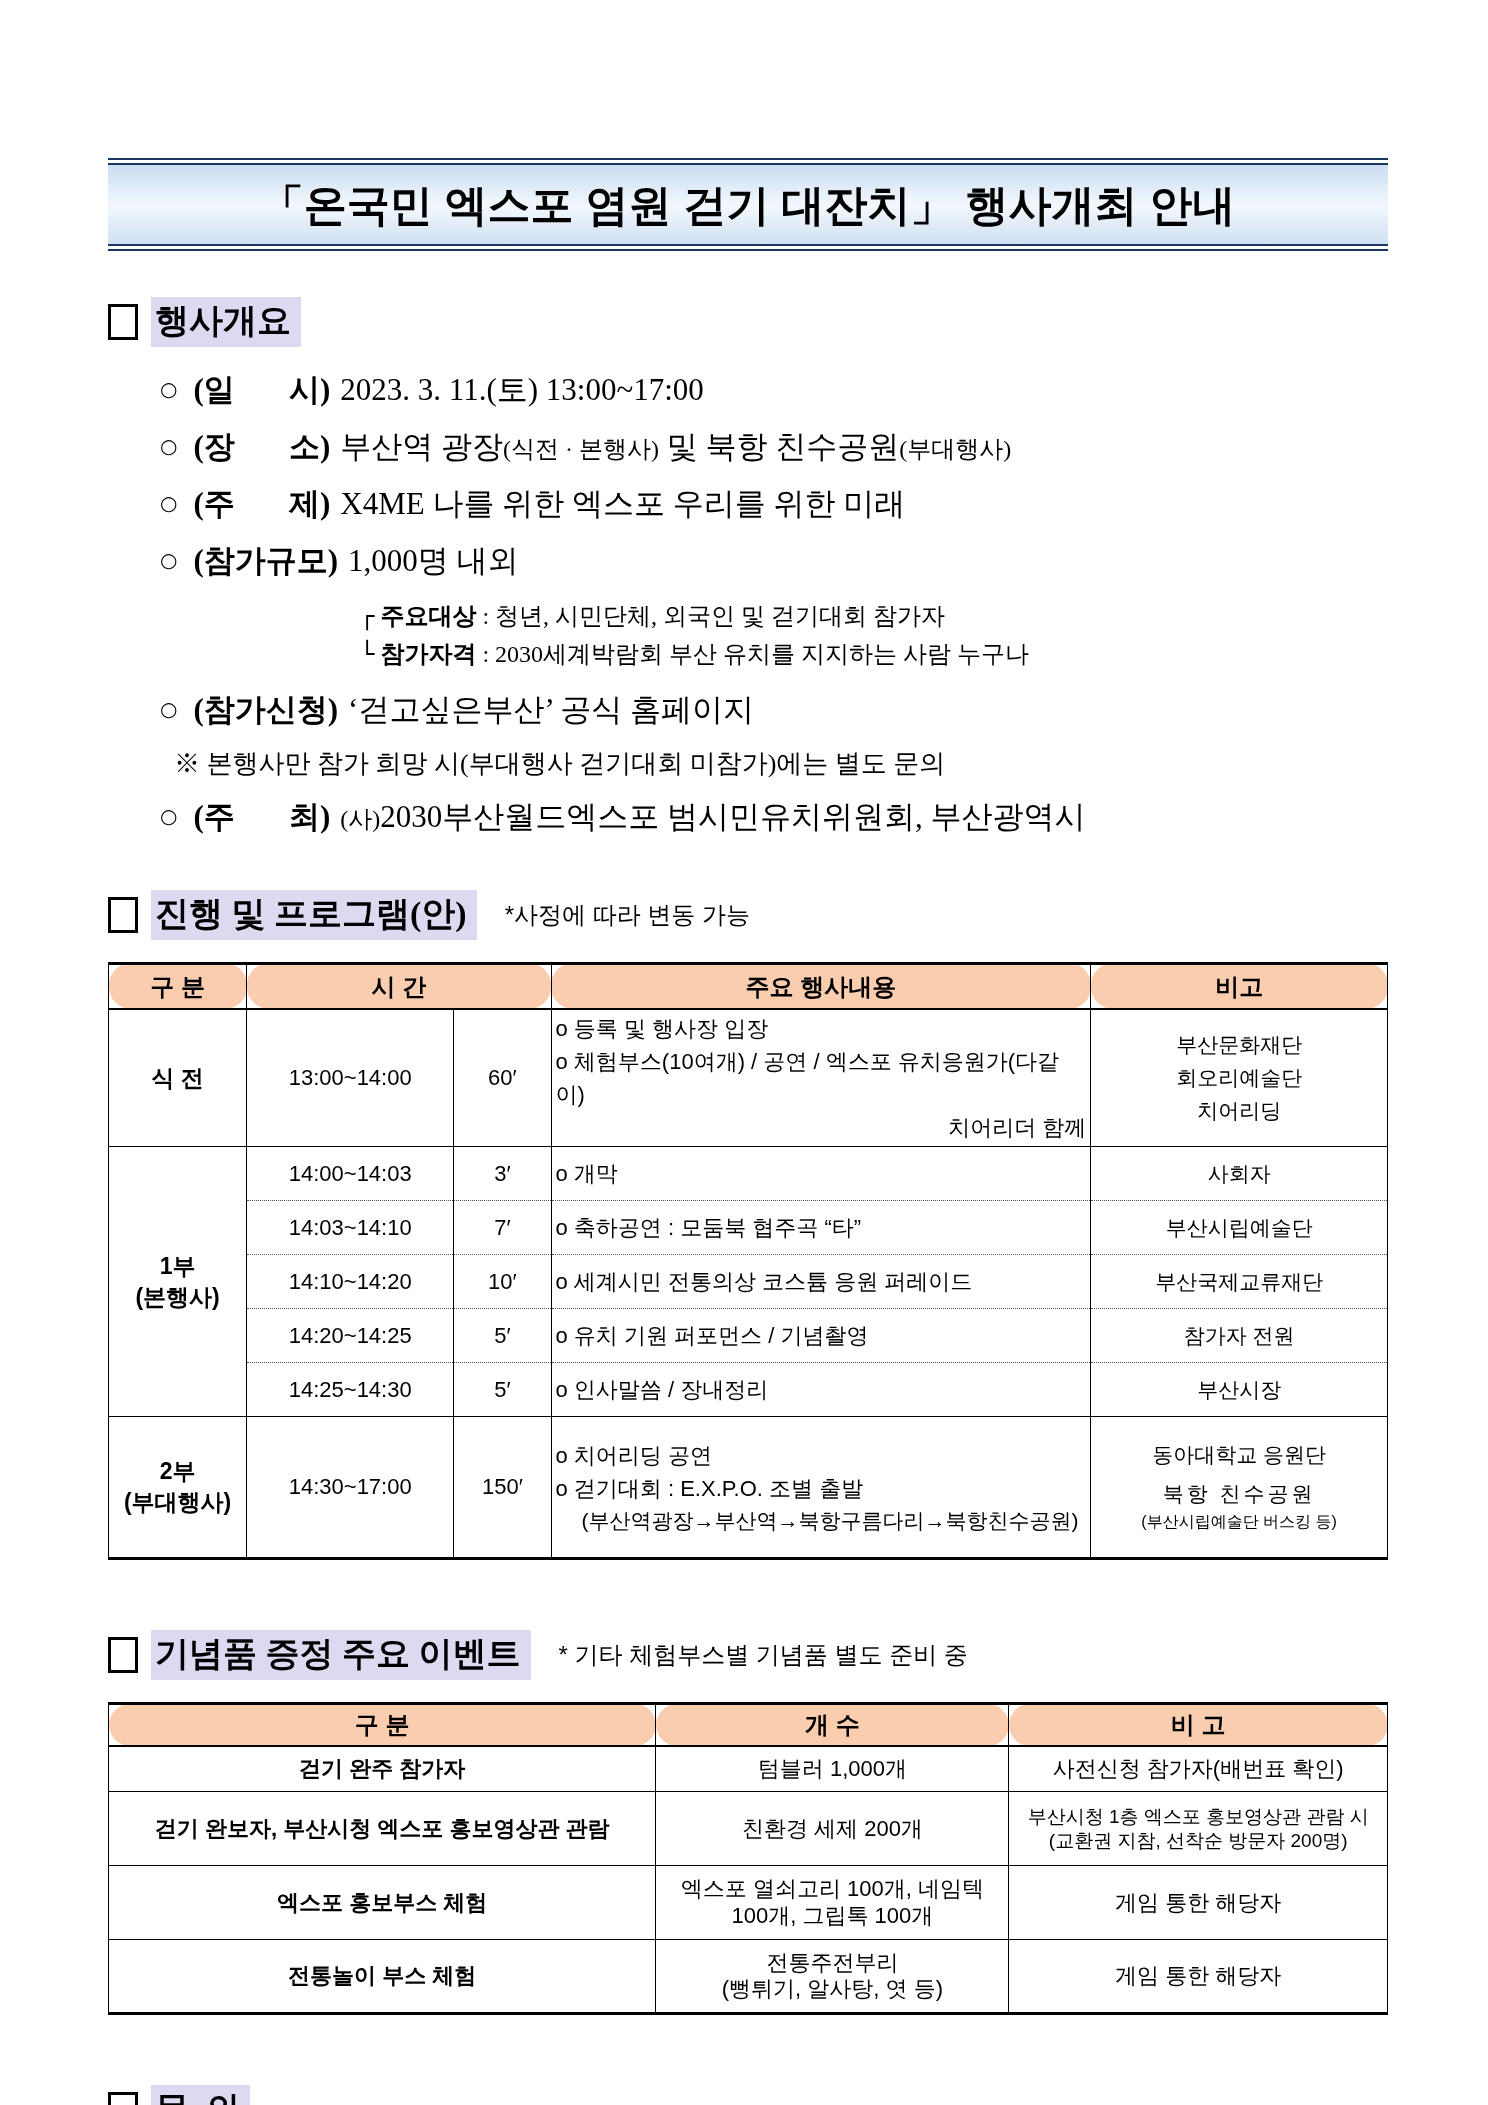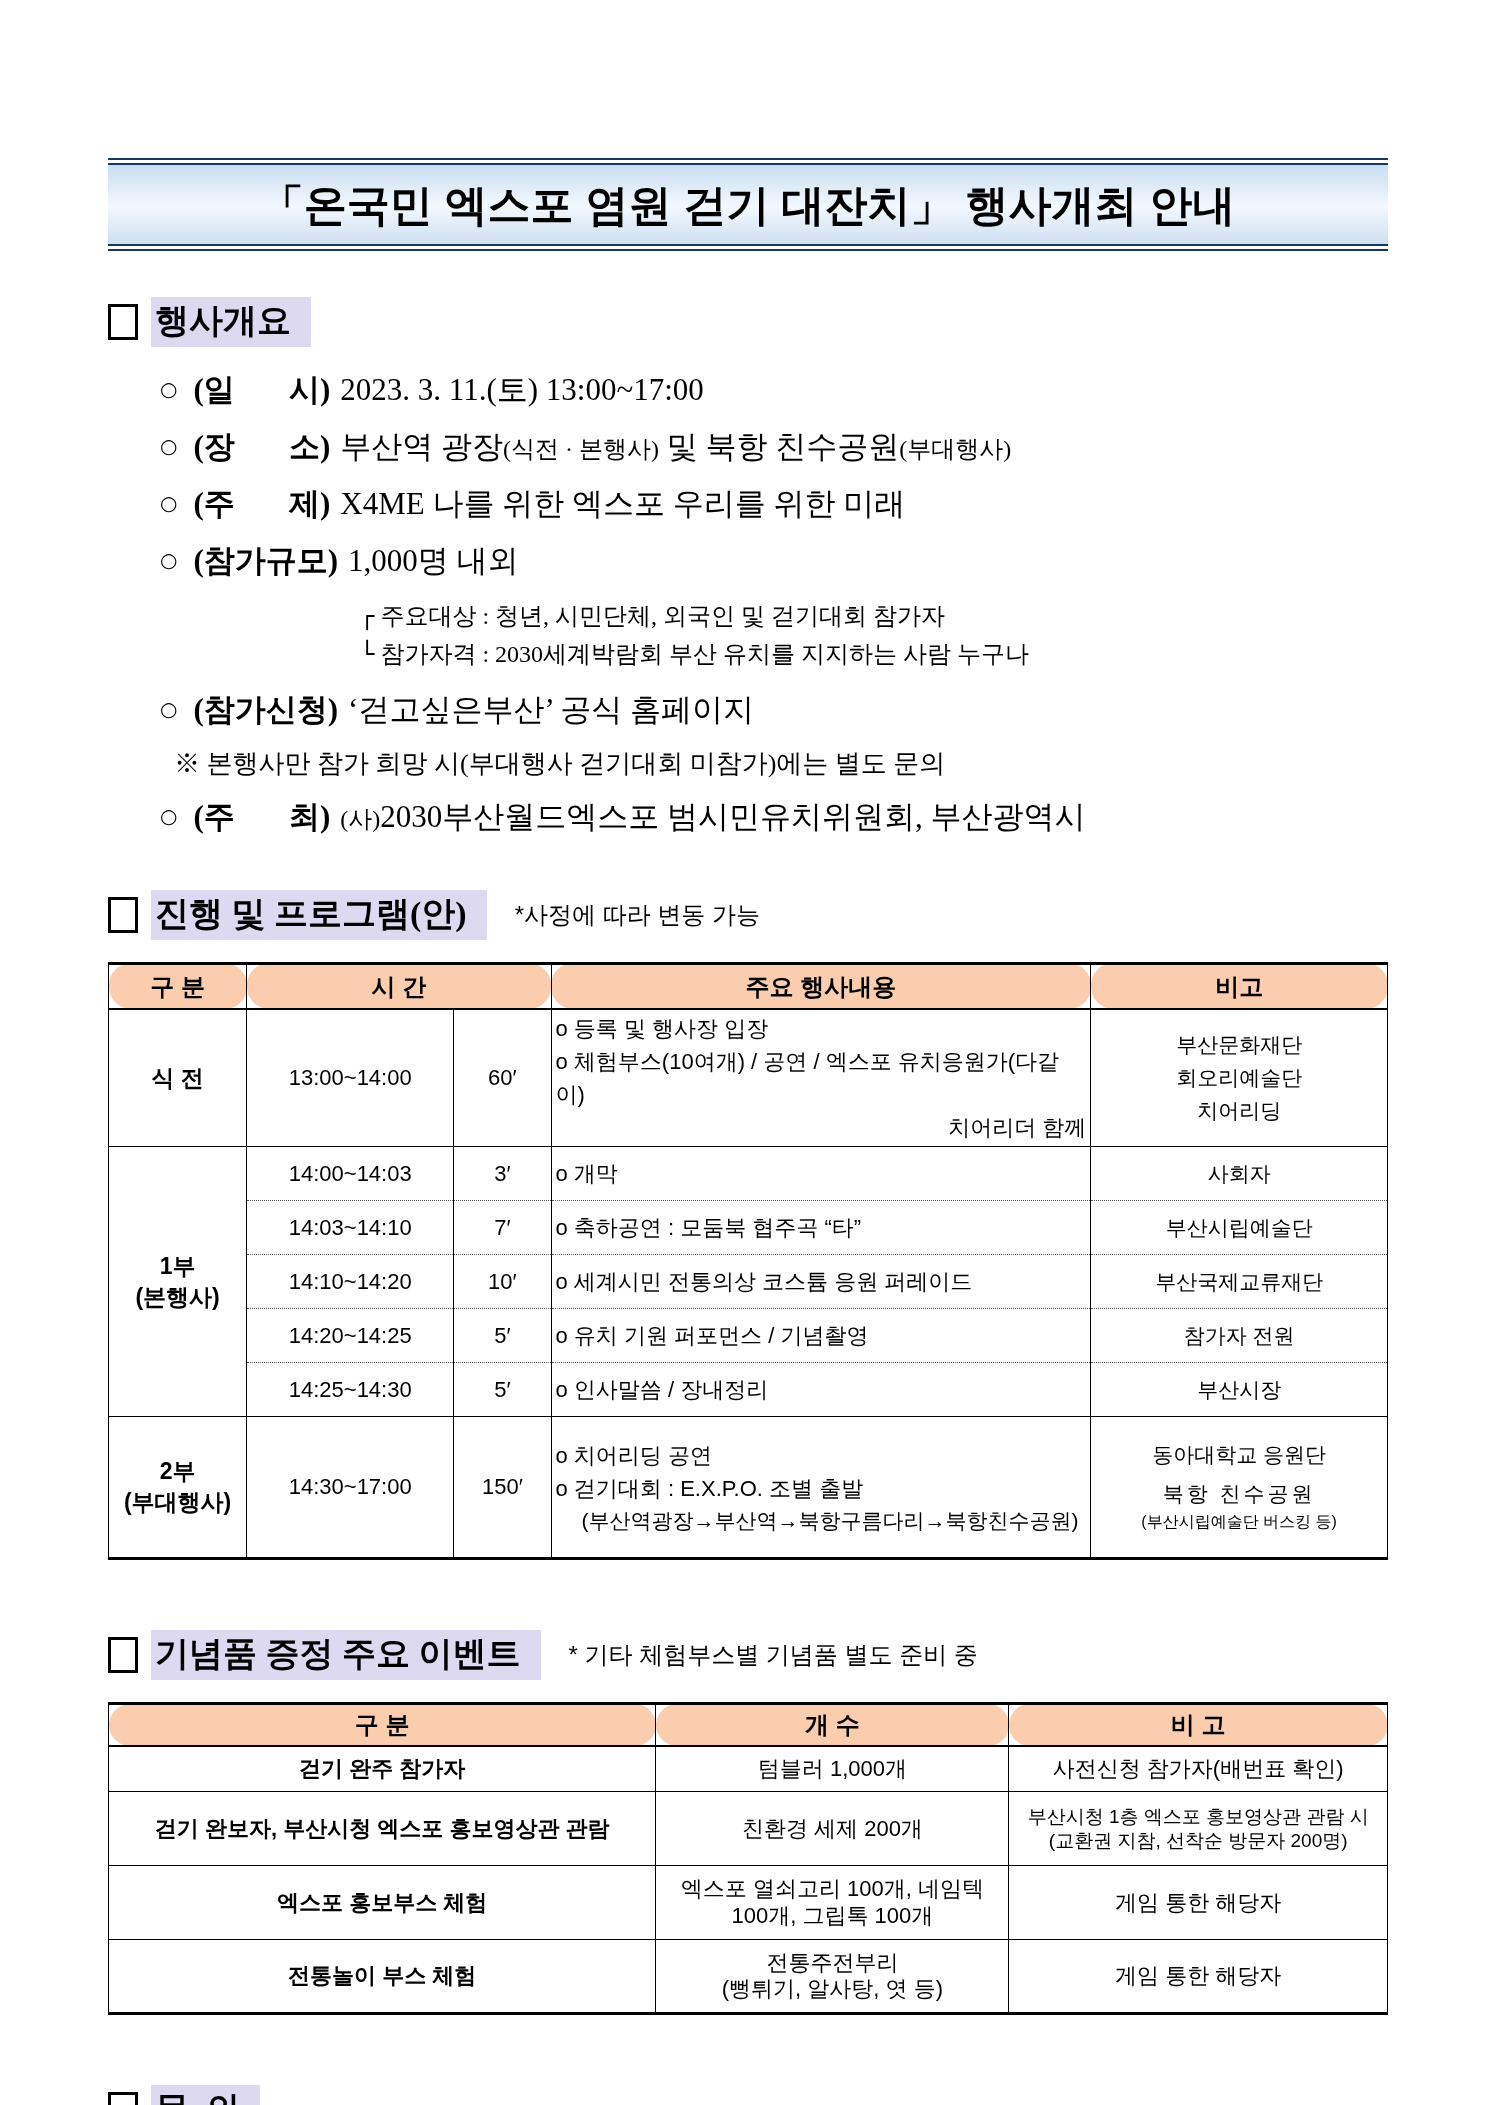--- a/index.html
+++ b/index.html
@@ -19,31 +19,31 @@
   .title-inner {
     border-top: 2px solid #17375e; border-bottom: 2px solid #17375e;
     background: linear-gradient(to bottom, #c9ddf1 0%, #f3f8fd 52%, #cfe0f2 100%);
     text-align: center; font-family: "Liberation Sans", sans-serif;
     font-weight: bold; font-size: 43px; padding: 12px 0 9px; letter-spacing: 0px;
   }
 
   
   .sec { display: flex; align-items: center; font-weight: bold; font-size: 34px; margin-bottom: 22px; }
   .sq { width: 30px; height: 36px; border: 3px solid #000; display: inline-block; margin-right: 13px; flex: 0 0 auto; }
-  .hl { background: #dcd9f0; padding: 1px 20px 3px 4px; white-space: pre; text-align: right; }
+  .hl { background: #dcd9f0; padding: 1px 10px 3px 4px; white-space: pre; text-align: right; }
   .sec-note { font-weight: normal; font-size: 24px; margin-left: 28px; font-family: "Liberation Sans", sans-serif; white-space: pre; }
 
   
   .ov-item { font-size: 31px; padding-left: 52px; margin: 15px 0; }
   .circ { font-family: "DejaVu Sans", sans-serif; font-size: 20px; vertical-align: 4px; margin-right: 16px; }
   .ov-label { font-weight: bold; white-space: pre; margin-right: 10px; }
   .sm { font-size: 24px; }
   .sub { margin-left: 252px; font-size: 24px; line-height: 1.6; margin-top: 6px; margin-bottom: 10px; }
   .bracket { font-family: "DejaVu Sans Mono", monospace; font-weight: bold; margin-right: 6px; }
-  .sub-label { font-weight: normal; font-family: "Liberation Sans", sans-serif; }
+  .sub-label { font-weight: bold; font-family: "Liberation Sans", sans-serif; }
   .note-line { margin-left: 66px; font-size: 26px; margin-top: 12px; margin-bottom: 14px; white-space: pre; }
 
   
   table {
     border-collapse: collapse; width: 100%; table-layout: fixed;
     font-family: "Liberation Sans", sans-serif;
     border-left: 1px solid #000; border-right: 1px solid #000;
     border-top: 3px solid #000; border-bottom: 3px solid #000;
   }
   th, td { border-left: 1px solid #000; border-right: 1px solid #000; border-top: 1px solid #000; border-bottom: none; text-align: center; vertical-align: middle; padding: 2px 4px; border-radius: 22px; }

